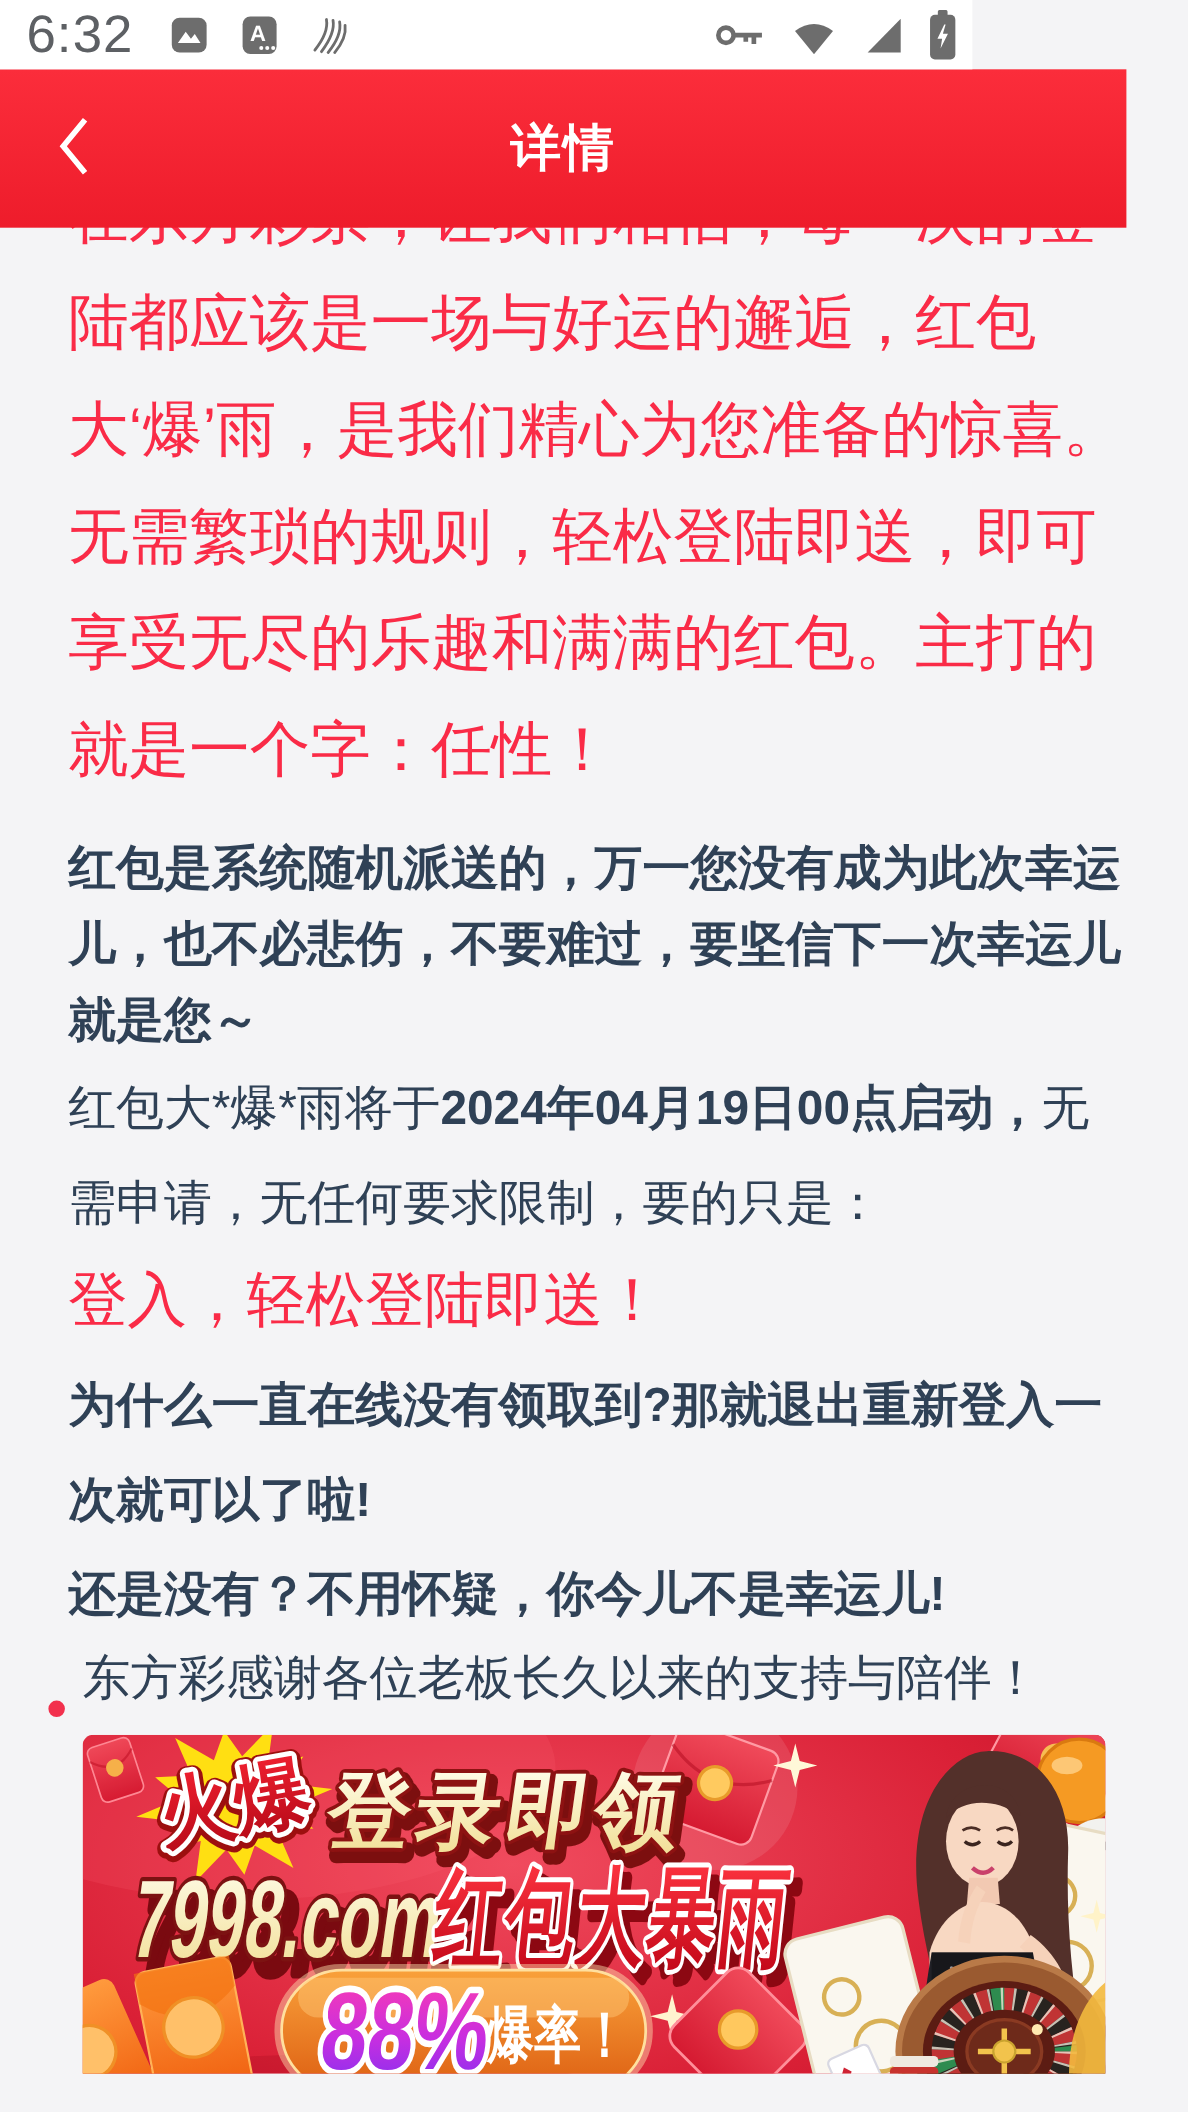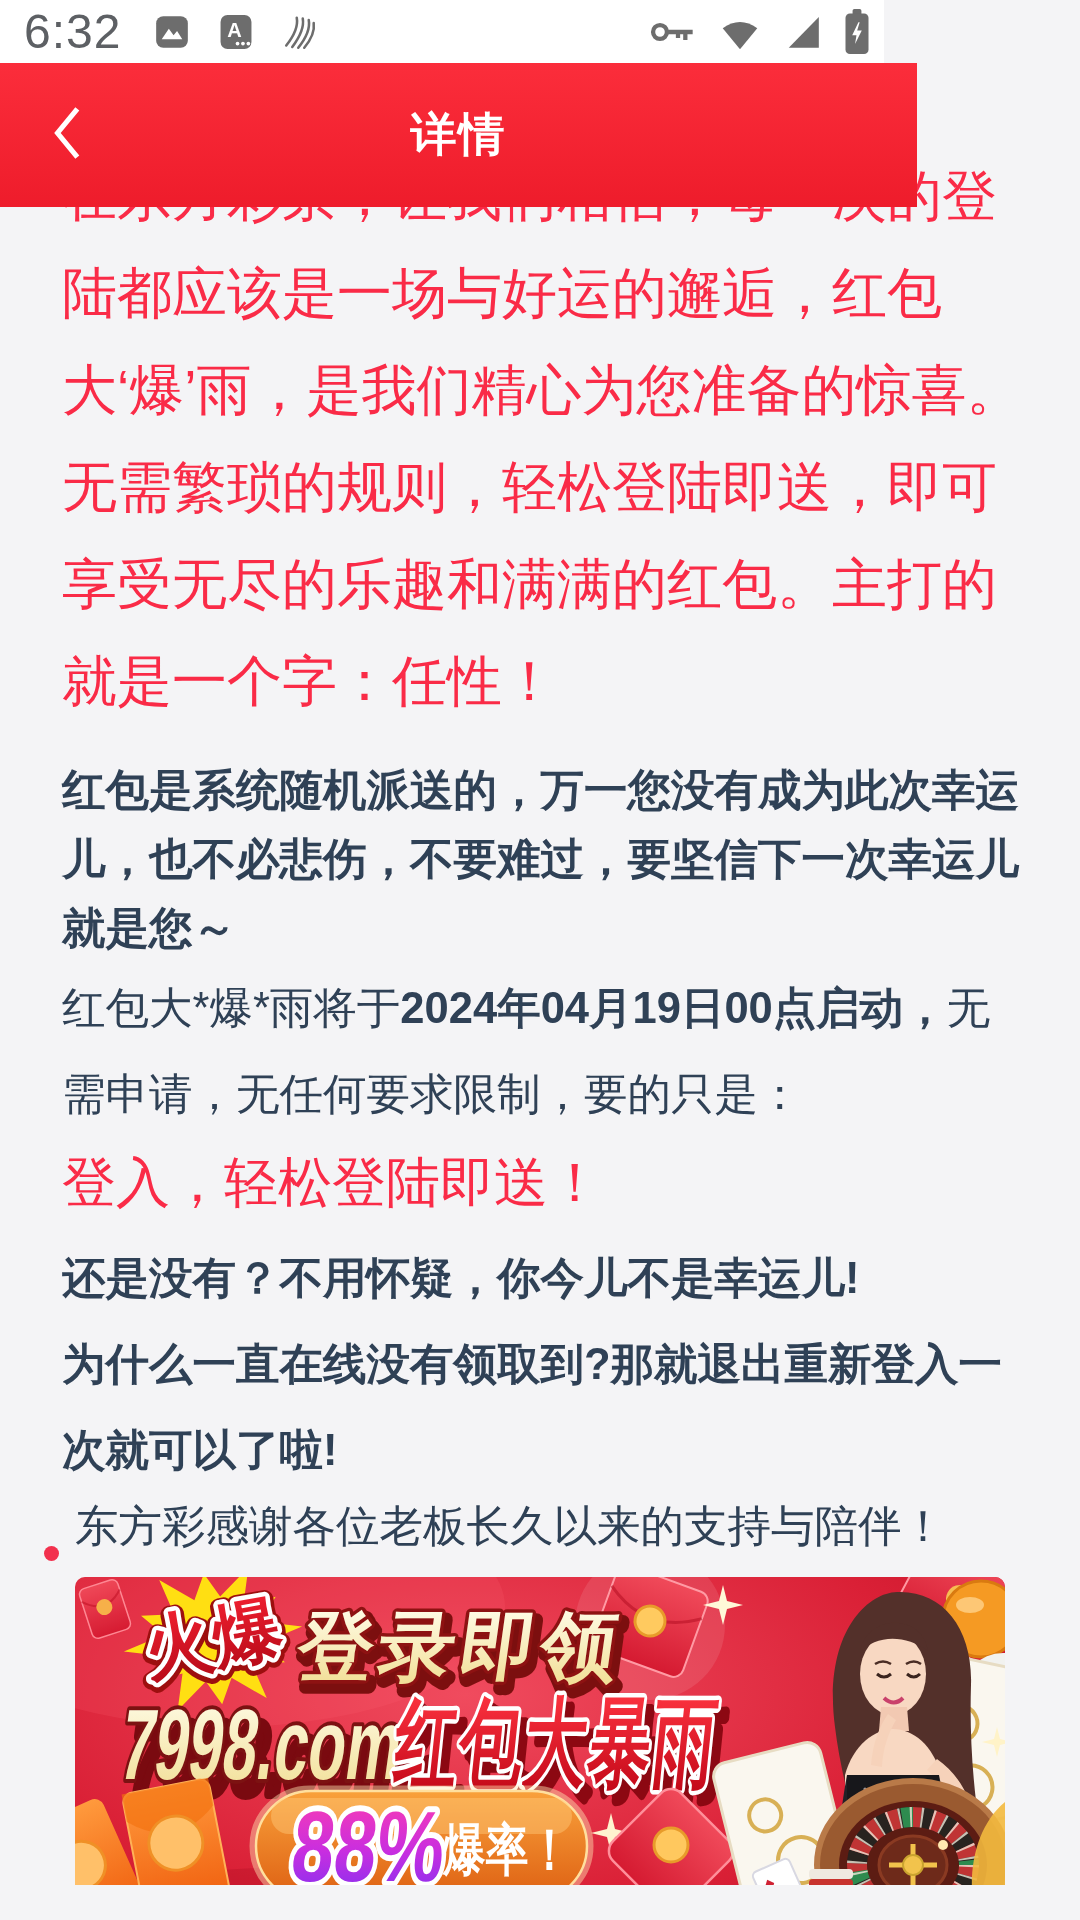--- a/index.html
+++ b/index.html
@@ -17,21 +17,21 @@
   }
   .status-time {
     margin-left:24px; font-size:48px; color:#5d6064; letter-spacing:1px;
     line-height:63px;
   }
   .status-left-icons { display:flex; align-items:center; gap:28px; margin-left:32px; }
   .status-right-icons { display:flex; align-items:center; gap:22px; margin-left:auto; margin-right:14px; }
   .sicon { display:block; }
   
   .app-header {
-    position:absolute; top:63px; left:0; width:917px; height:144px;
+    position:absolute; top:63px; left:0; width:1024px; height:144px;
     background:linear-gradient(180deg,#fb2d3b 0%,#ee1c2b 100%);
     z-index:20; display:flex; align-items:center; justify-content:center;
   }
   .app-header .back-btn {
     position:absolute; left:26px; top:0; width:80px; height:144px;
     display:flex; align-items:center; justify-content:center; cursor:pointer;
   }
   .header-title { color:#ffffff; font-size:46px; font-weight:bold; letter-spacing:2px; }
   
   .article { position:absolute; top:0; left:0; width:1080px; padding-top:148px; z-index:1; }
@@ -123,22 +123,22 @@
     </span>
   </span>
   <span class="header-title">详情</span>
 </div>
 
 <div class="article">
   <p class="p-red">在东方彩票，让我们相信，每一次的登陆都应该是一场与好运的邂逅，红包大‘爆’雨，是我们精心为您准备的惊喜。无需繁琐的规则，轻松登陆即送，即可享受无尽的乐趣和满满的红包。主打的就是一个字：任性！</p>
   <p class="p-bold">红包是系统随机派送的，万一您没有成为此次幸运儿，也不必悲伤，不要难过，要坚信下一次幸运儿就是您～</p>
   <p class="p-base"><span>红包大*爆*雨将于</span><b>2024年04月19日00点启动，</b><span>无需申请，无任何要求限制，要的只是：</span></p>
   <p class="p-red2">登入，轻松登陆即送！</p>
+  <p class="p-bold2">为什么一直在线没有领取到?那就退出重新登入一次就可以了啦!</p>
   <p class="p-bold2">还是没有？不用怀疑，你今儿不是幸运儿!</p>
-  <p class="p-bold2">为什么一直在线没有领取到?那就退出重新登入一次就可以了啦!</p>
   <p class="p-bullet">
       <span class="bullet-dot"></span>
       <span>东方彩感谢各位老板长久以来的支持与陪伴！</span>
     </p>
 
   <div class="promo-banner">
     <svg width="930" height="420" viewBox="0 0 930 420">
       <defs>
         <radialGradient id="bgG" cx="42%" cy="28%" r="90%">
           <stop offset="0" stop-color="#f04b5e"></stop>

